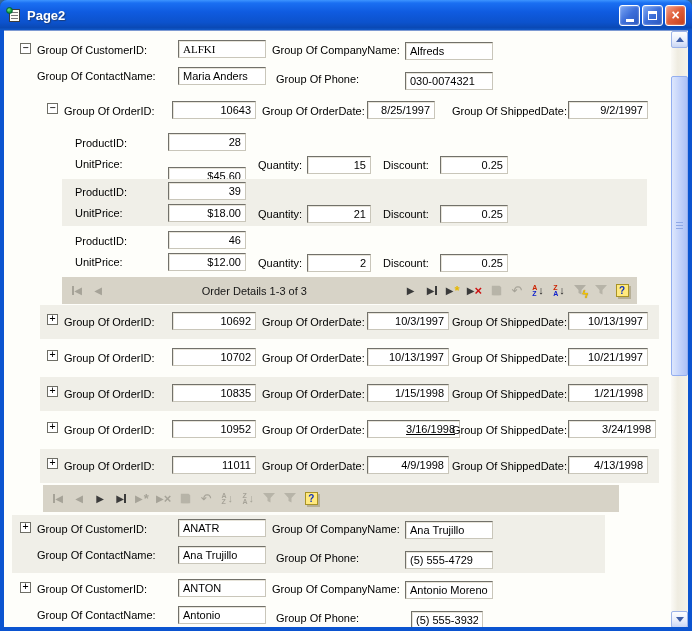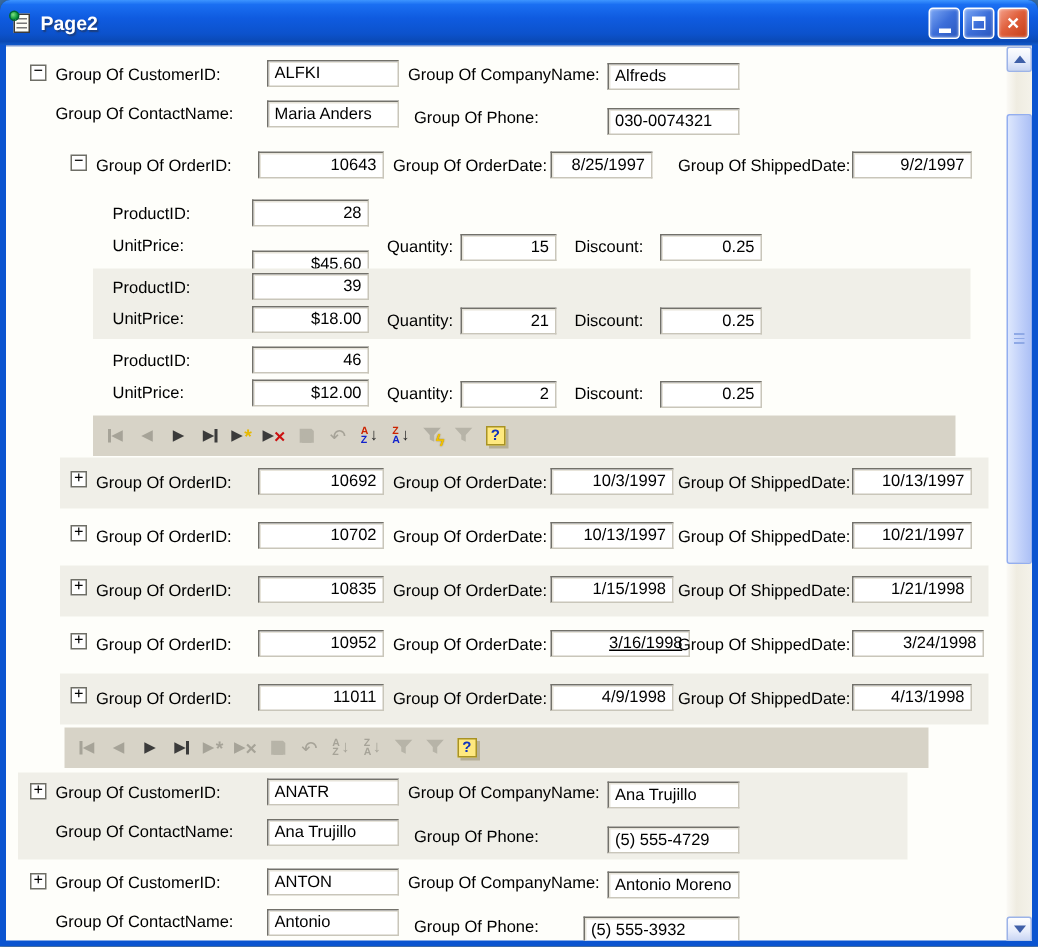--- a/index.html
+++ b/index.html
@@ -131,21 +131,21 @@
         </span>
     </span>
   </div>
 
   <div class="client">
     <div class="content">
 
       <div class="row" style="height:64px;">
         <span class="expander" style="left:16px; top:12px;">−</span>
         <span class="lbl" style="left:33px; top:13px;">Group Of CustomerID:</span>
-        <input class="tb" style="left: 174px; top: 9px; width: 88px;" value="ALFKI">
+        <input class="tb" style="left: 174px; top: 9px; width: 88px; font-family: Liberation Serif, serif;" value="ALFKI">
         <span class="lbl" style="left:268px; top:13px;">Group Of CompanyName:</span>
         <input class="tb" style="left: 401px; top: 11px; width: 88px;" value="Alfreds">
         <span class="lbl" style="left:33px; top:39px;">Group Of ContactName:</span>
         <input class="tb" style="left: 174px; top: 36px; width: 88px;" value="Maria Anders">
         <span class="lbl" style="left:272px; top:42px;">Group Of Phone:</span>
         <input class="tb" style="left: 401px; top: 41px; width: 88px;" value="030-0074321">
       </div>
 
       <div class="row" style="height:34px;">
         <span class="expander" style="left:43px; top:8px;">−</span>
@@ -192,20 +192,21 @@
       </div>
 
       <div class="nav" style="margin-left:58px; width:575px;">
         <span class="nbtn dis">
             <span class="vbar"></span>
             <span class="tri">◀</span>
           </span>
         <span class="nbtn dis">
             <span class="tri">◀</span>
           </span>
+        <span class="caption">Order Details 1-3 of 3</span>
         <span class="nbtn">
             <span class="tri">▶</span>
           </span>
         <span class="nbtn">
             <span class="tri">▶</span>
             <span class="vbar"></span>
           </span>
         <span class="nbtn combo">
             <span class="tri">▶</span>
             <span class="mark-star">*</span>
@@ -384,21 +385,21 @@
 
       <div class="row" style="height:58px;">
         <span class="expander" style="left:16px; top:8px;">+</span>
         <span class="lbl" style="left:33px; top:9px;">Group Of CustomerID:</span>
         <input class="tb" style="left: 174px; top: 5px; width: 88px;" value="ANTON">
         <span class="lbl" style="left:268px; top:9px;">Group Of CompanyName:</span>
         <input class="tb" style="left: 401px; top: 7px; width: 88px;" value="Antonio Moreno">
         <span class="lbl" style="left:33px; top:35px;">Group Of ContactName:</span>
         <input class="tb" style="left: 174px; top: 32px; width: 88px;" value="Antonio">
         <span class="lbl" style="left:272px; top:38px;">Group Of Phone:</span>
-        <input class="tb" style="left: 385px; top: 37px; width: 104px;" value="(5) 555-3932">
+        <input class="tb" style="left: 407px; top: 37px; width: 72px;" value="(5) 555-3932">
       </div>
 
     </div>
 
     <div class="scroll">
       <span class="sbtn up">
           <span class="chev up"></span>
         </span>
       <span class="thumb"></span>
       <span class="sbtn down">

